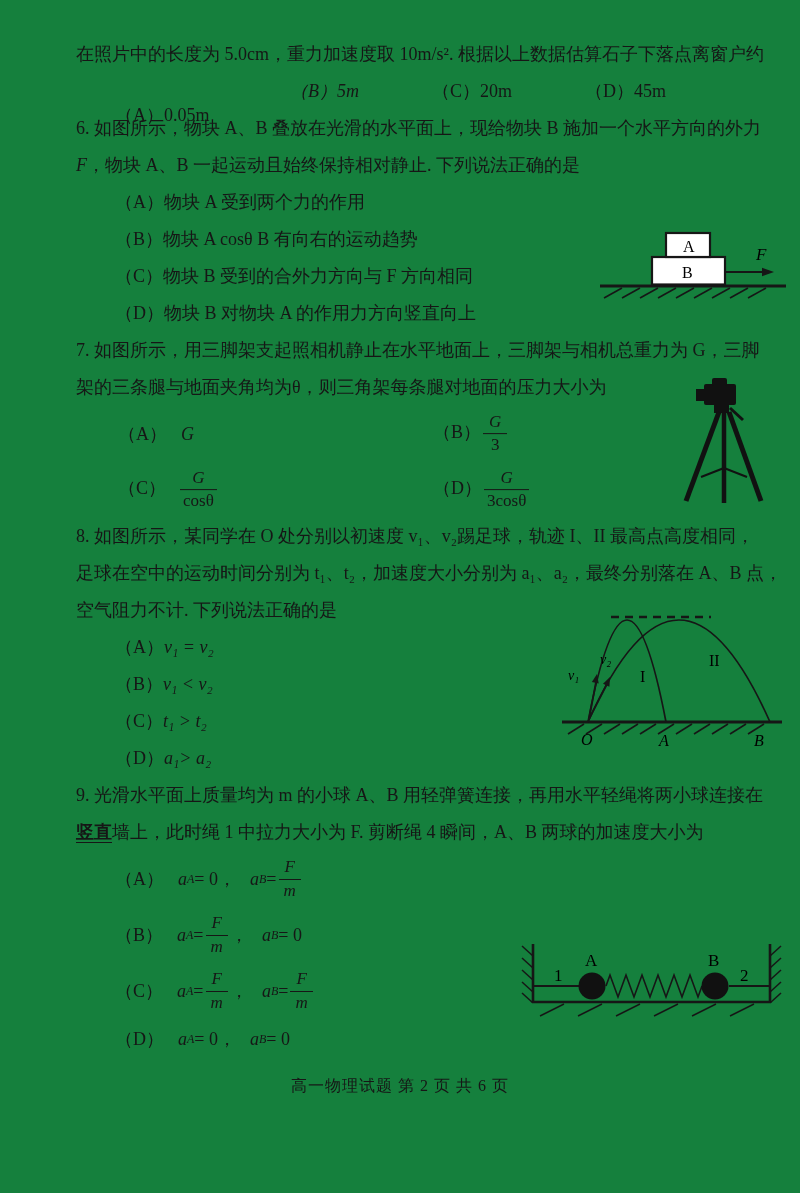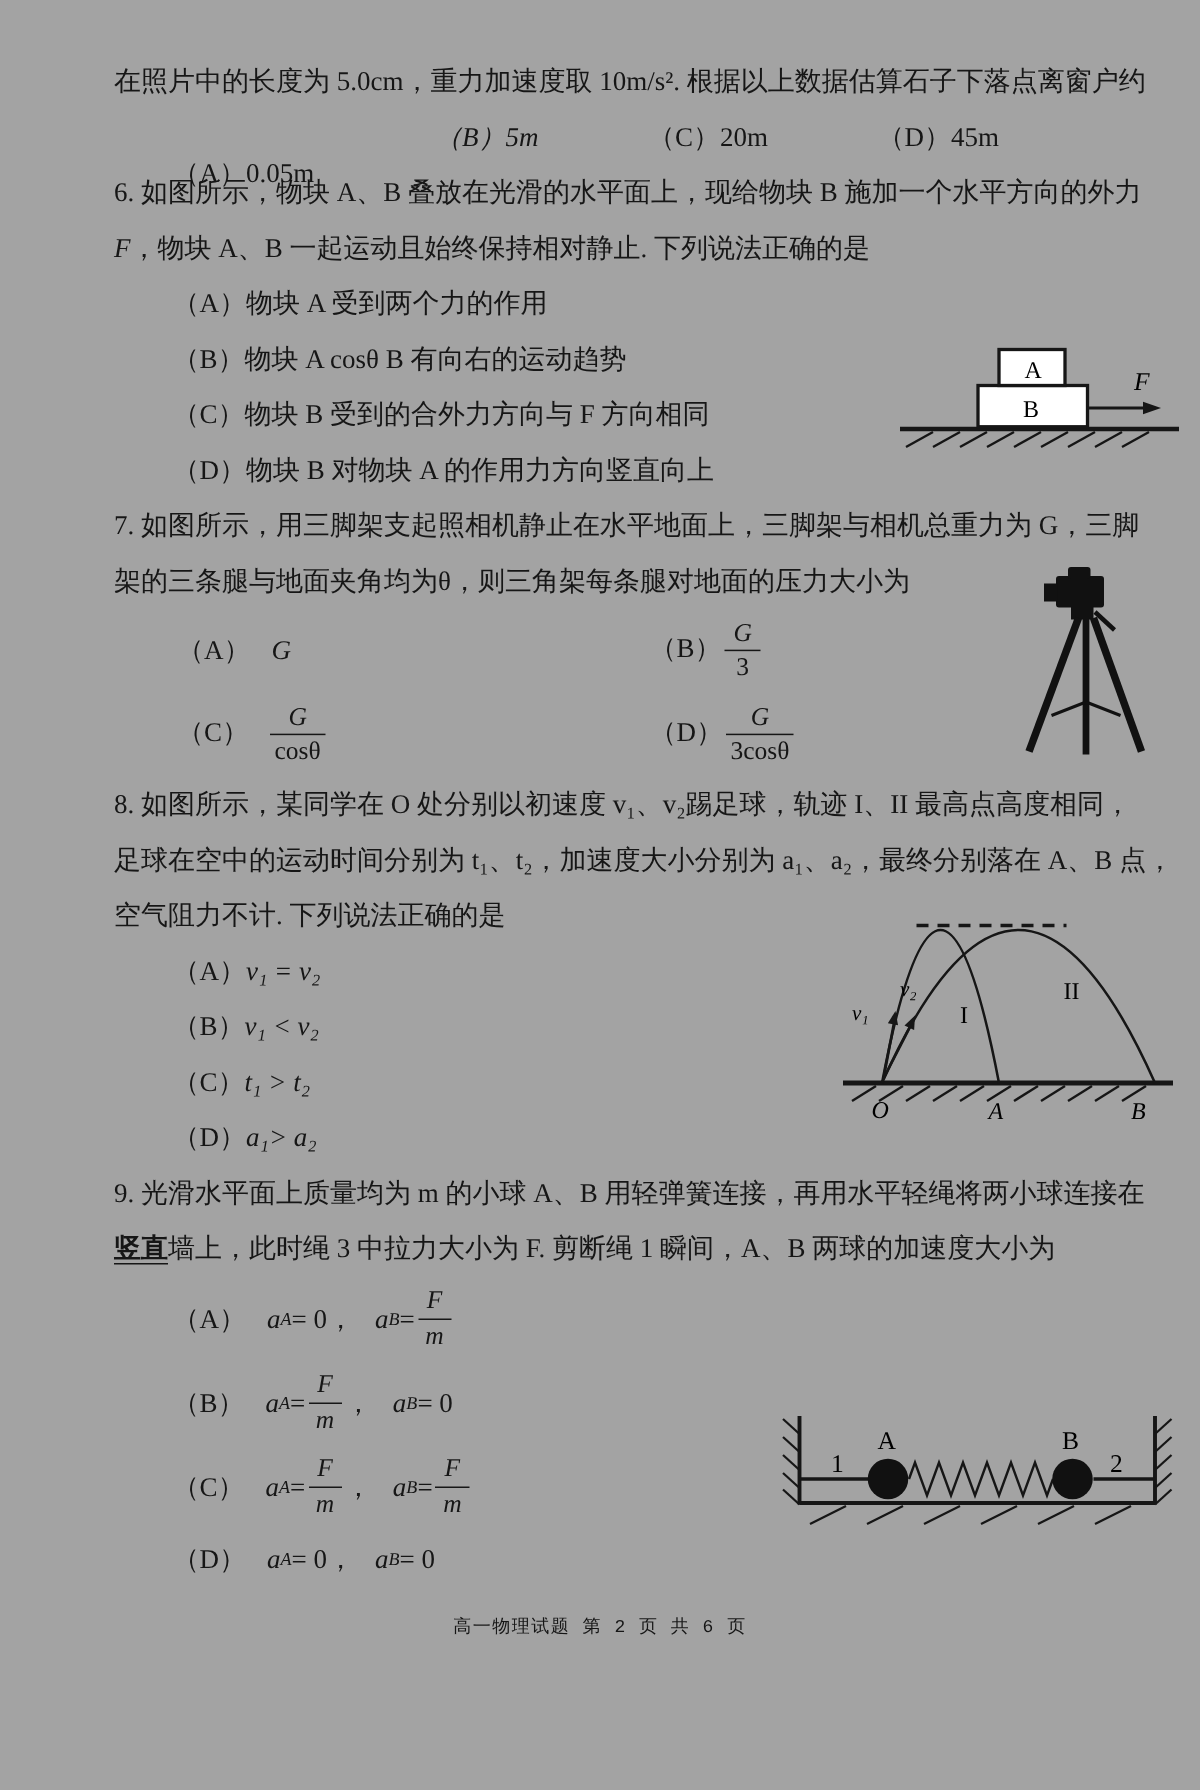--- a/index.html
+++ b/index.html
@@ -1,17 +1,17 @@
 <!DOCTYPE html>
 <html><head>
 <meta charset="utf-8">
 <style>
   html,body{margin:0;padding:0;}
   body{width:800px;height:1193px;background:#fafafa;font-family:"Liberation Serif","DejaVu Serif",serif;color:#161616;}
-  .page{position:relative;width:800px;height:1193px;background:#a3a3a3;overflow:hidden;}
+  .page{position:relative;width:800px;height:1193px;background:#15803d;overflow:hidden;}
   .content{position:absolute;left:0;top:36px;width:800px;padding:0 28px 0 76px;font-size:18px;line-height:37px;}
   .qline{white-space:nowrap;}
   .opt{padding-left:39px;white-space:nowrap;}
   .var{font-style:italic;}
   .ul{border-bottom:1.5px solid #161616;font-weight:bold;}
   .ssub{font-style:italic;font-size:12px;}
   
   .optrow4{position:relative;height:37px;}
   .optrow4 > span{position:absolute;top:0;white-space:nowrap;}
   .c1{left:39px;margin-top:24px;} .c2{left:214px;font-style:italic;} .c3{left:356px;} .c4{left:509px;}
@@ -21,21 +21,21 @@
   .frac .fden{display:block;padding:1px 3px 0;}
   
   .q7row{position:relative;height:56px;}
   .q7row > span{position:absolute;top:50%;transform:translateY(-50%);white-space:nowrap;}
   .q7c1{left:42px;} .q7c2{left:357px;}
   .gap{margin-left:14px;}
   
   .q9row{height:56px;display:flex;align-items:center;padding-left:39px;white-space:nowrap;}
   .q9row.short{height:40px;}
   .fig{position:absolute;}
-  .footer{position:absolute;left:0;top:1076px;width:800px;text-align:center;font-size:12px;letter-spacing:1px;font-family:Liberation Mono, monospace;}
+  .footer{position:absolute;left:0;top:1076px;width:800px;text-align:center;font-size:16px;letter-spacing:1px;}
   svg text{font-family:"Liberation Serif","DejaVu Serif",serif;}
 </style>
 </head>
 <body>
 
 <div class="page">
 
   <div class="content">
 
     <div class="qline">在照片中的长度为 5.0cm，重力加速度取 10m/s². 根据以上数据估算石子下落点离窗户约</div>
@@ -66,21 +66,21 @@
 
     <div class="qline">8. 如图所示，某同学在 O 处分别以初速度 v₁、v₂踢足球，轨迹 I、II 最高点高度相同，</div>
     <div class="qline">足球在空中的运动时间分别为 t₁、t₂，加速度大小分别为 a₁、a₂，最终分别落在 A、B 点，</div>
     <div class="qline">空气阻力不计. 下列说法正确的是</div>
     <div class="opt"><span>（A）</span><span class="var">v₁ = v₂</span></div>
     <div class="opt"><span>（B）</span><span class="var">v₁ &lt; v₂</span></div>
     <div class="opt"><span>（C）</span><span class="var">t₁ &gt; t₂</span></div>
     <div class="opt"><span>（D）</span><span class="var">a₁&gt; a₂</span></div>
 
     <div class="qline">9. 光滑水平面上质量均为 m 的小球 A、B 用轻弹簧连接，再用水平轻绳将两小球连接在</div>
-    <div class="qline"><span class="ul">竖直</span><span>墙上，此时绳 3 中拉力大小为 F. 剪断绳 1 瞬间，A、B 两球的加速度大小为</span></div>
+    <div class="qline"><span class="ul">竖直</span><span>墙上，此时绳 1 中拉力大小为 F. 剪断绳 4 瞬间，A、B 两球的加速度大小为</span></div>
 
     <div class="q9row">
       <span>（A）</span>
       <span class="var gap">a</span>
         <sub class="ssub">A</sub>
       <span>= 0</span>
       <span>，</span>
       <span class="var gap">a</span>
         <sub class="ssub">B</sub>
       <span>=</span>

